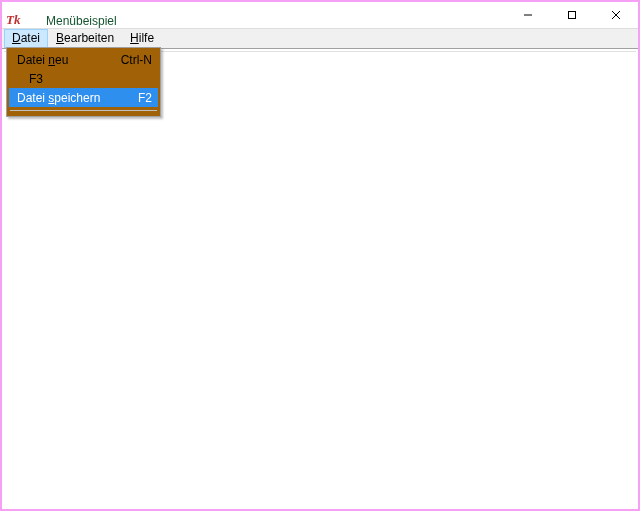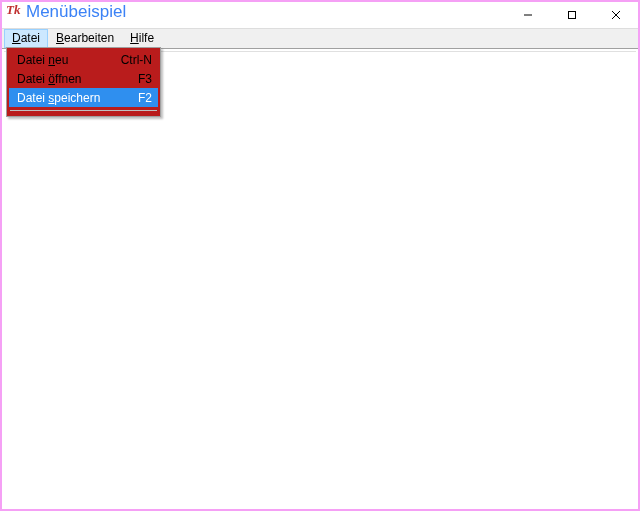--- a/index.html
+++ b/index.html
@@ -18,38 +18,39 @@
     background: #fff;
     box-sizing: border-box;
     border: 2px solid #f5a0f5;
     display: flex;
     flex-direction: column;
   }
   
   .titlebar {
     height: 26px;
     display: flex;
-    align-items: flex-start;
+    align-items: flex-end;
     padding-left: 4px;
     background: #fff;
   }
   .titlebar .app-icon {
     width: 16px;
     height: 16px;
     margin-right: 4px;
     color: #c03030;
     font-style: italic;
     font-weight: bold;
     font-family: "Times New Roman", serif;
     font-size: 13px;
     line-height: 16px;
   }
   .titlebar .title-text {
-    font-size: 17px;
-    color: #3b82f6;
+    font-size: 12px;
+    color: #14532d;
+    margin-left: 20px;
   }
   .titlebar .spacer { flex: 1; }
   .win-btn {
     width: 44px;
     height: 26px;
     display: flex;
     align-items: center;
     justify-content: center;
     color: #000;
   }
@@ -75,21 +76,21 @@
     border: 1px solid #99d1ff;
     padding: 0 7px 0 7px;
     line-height: 16px;
   }
   
   .dropdown {
     position: absolute;
     left: 6px;
     top: 47px;
     width: 155px;
-    background: #b91c1c;
+    background: #a16207;
     border: 1px solid #a0a0a0;
     box-shadow: 2px 2px 2px rgba(0,0,0,0.25);
     padding: 2px;
     box-sizing: border-box;
   }
   .dd-item {
     display: flex;
     align-items: center;
     height: 19px;
     padding: 0 2px 0 8px;
@@ -144,21 +145,20 @@
 
   <div class="client"></div>
 </div>
 
 <div class="dropdown" id="dropdown">
     <div class="dd-item">
       <span class="label">Datei <span class="ul0">n</span>eu</span>
       <span class="shortcut">Ctrl-N</span>
     </div>
     <div class="dd-item">
-      <span class="label">Datei <span class="ul0">ö</span>ffnen</span>
       <span class="shortcut">F3</span>
     </div>
     <div class="dd-item highlight">
       <span class="label">Datei <span class="ul0">s</span>peichern</span>
       <span class="shortcut">F2</span>
     </div>
     <div class="dd-sep"></div>
   </div>
 
 </body></html>

